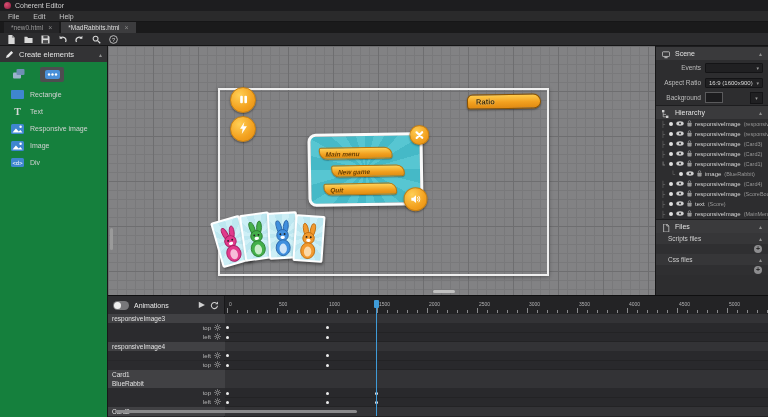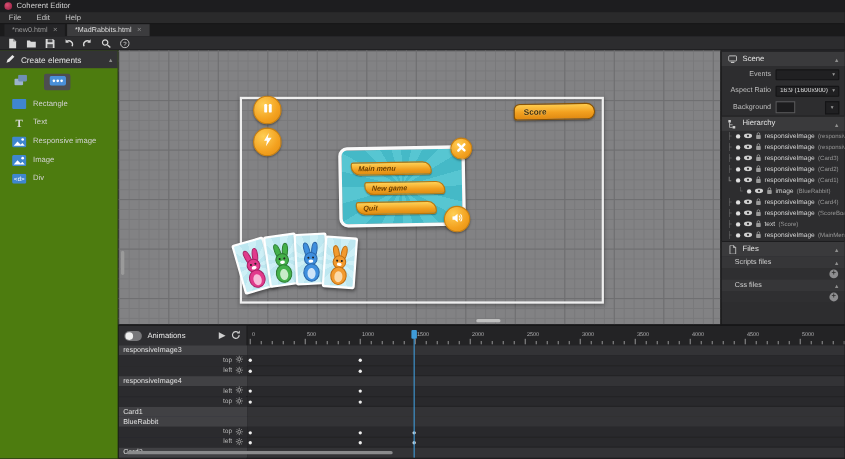--- a/index.html
+++ b/index.html
@@ -15,21 +15,21 @@
   .menu-item{font-size:7px;color:#c6c6c6;cursor:default;}
   .tabbar{left:0;top:22px;width:768px;height:11px;background:#1a1a1b;display:flex;align-items:flex-end;padding-left:4px;box-sizing:border-box;gap:2px;}
   .tab{height:11px;line-height:11px;padding:0 7px;font-size:6.5px;background:#252527;color:#9a9a9a;display:flex;align-items:center;gap:5px;}
   .tab.active{background:#3c3c3e;color:#dedede;}
   .tab .tab-close{font-size:7px;color:#8a8a8a;}
   .toolbar{left:0;top:33px;width:768px;height:13px;background:#2c2c2e;display:flex;align-items:center;gap:7px;padding-left:6px;box-sizing:border-box;border-bottom:1px solid #151516;}
   .tool-btn{width:10px;height:10px;display:flex;align-items:center;justify-content:center;}
   .tool-btn svg{width:9px;height:9px;}
 
   
-  .sidebar{left:0;top:46px;width:108px;height:371px;background:#4d7c0f;border-right:1px solid #171718;box-sizing:border-box;}
+  .sidebar{left:0;top:46px;width:108px;height:371px;background:#15803d;border-right:1px solid #171718;box-sizing:border-box;}
   .sidebar-header{height:16px;background:#333335;display:flex;align-items:center;gap:5px;padding:0 5px;}
   .sidebar-header svg{width:9px;height:9px;}
   .sidebar-header .hd{font-size:7.5px;color:#e2e2e2;flex:1;}
   .sec-arrow{font-size:6px;color:#8f8f8f;}
   .cat-tabs{height:24px;display:flex;align-items:center;gap:9px;padding-left:7px;}
   .cat-tab{width:24px;height:15px;display:flex;align-items:center;justify-content:center;border-radius:2px;}
   .cat-tab.selected{background:#4d4d50;}
   .create-item{height:17px;display:flex;align-items:center;gap:6px;padding-left:10px;font-size:7px;color:#d2d2d2;}
   .ci-icon{width:14px;display:flex;justify-content:center;}
 
@@ -251,21 +251,21 @@
           <rect x="2" y="1.5" width="2.4" height="7" rx="1" fill="#fff"></rect>
           <rect x="5.8" y="1.5" width="2.4" height="7" rx="1" fill="#fff"></rect>
         </svg></span>
   </div>
   <div class="abs round-btn bolt-btn">
     <span><svg width="9" height="12" viewBox="0 0 10 14">
           <path d="M6 0L1 8h3l-1 6 6-9H5z" fill="#fff"></path>
         </svg></span>
   </div>
   <div class="abs score-banner">
-    <span>Score</span>
+    <span>Ratio</span>
   </div>
   <div class="abs menu-panel">
     <div id="menu-buttons">
         <div class="banner-btn" style="left: 8px; top: 11px;">
           <span>Main menu</span>
         </div>
         <div class="banner-btn" style="left: 20px; top: 29px;">
           <span>New game</span>
         </div>
         <div class="banner-btn" style="left: 12px; top: 47px;">

